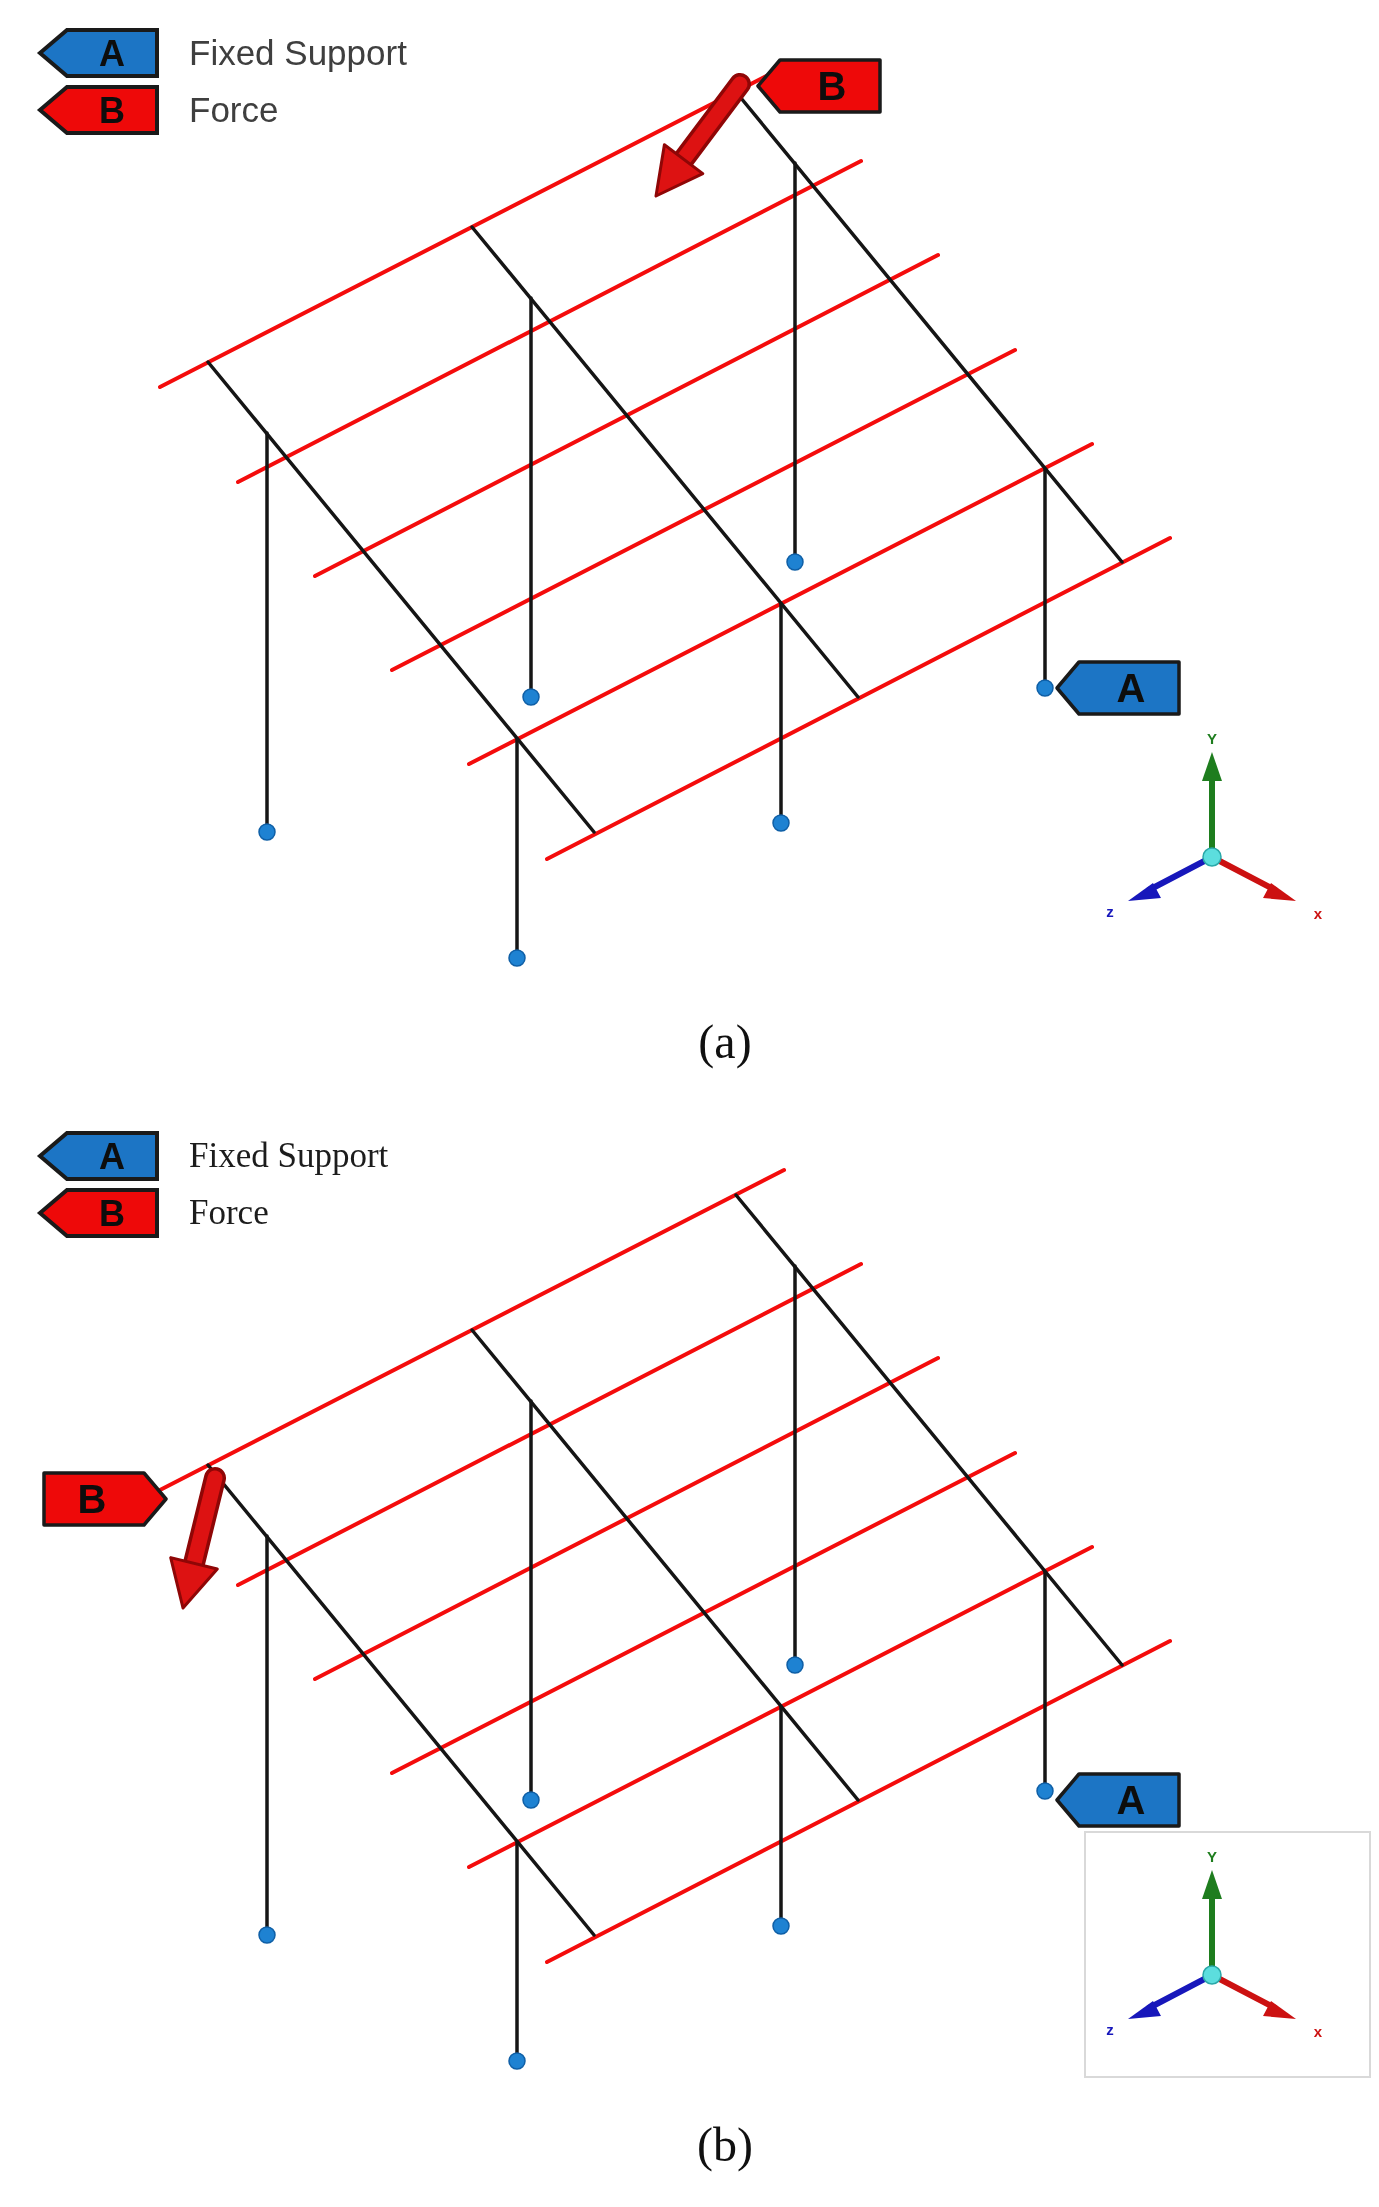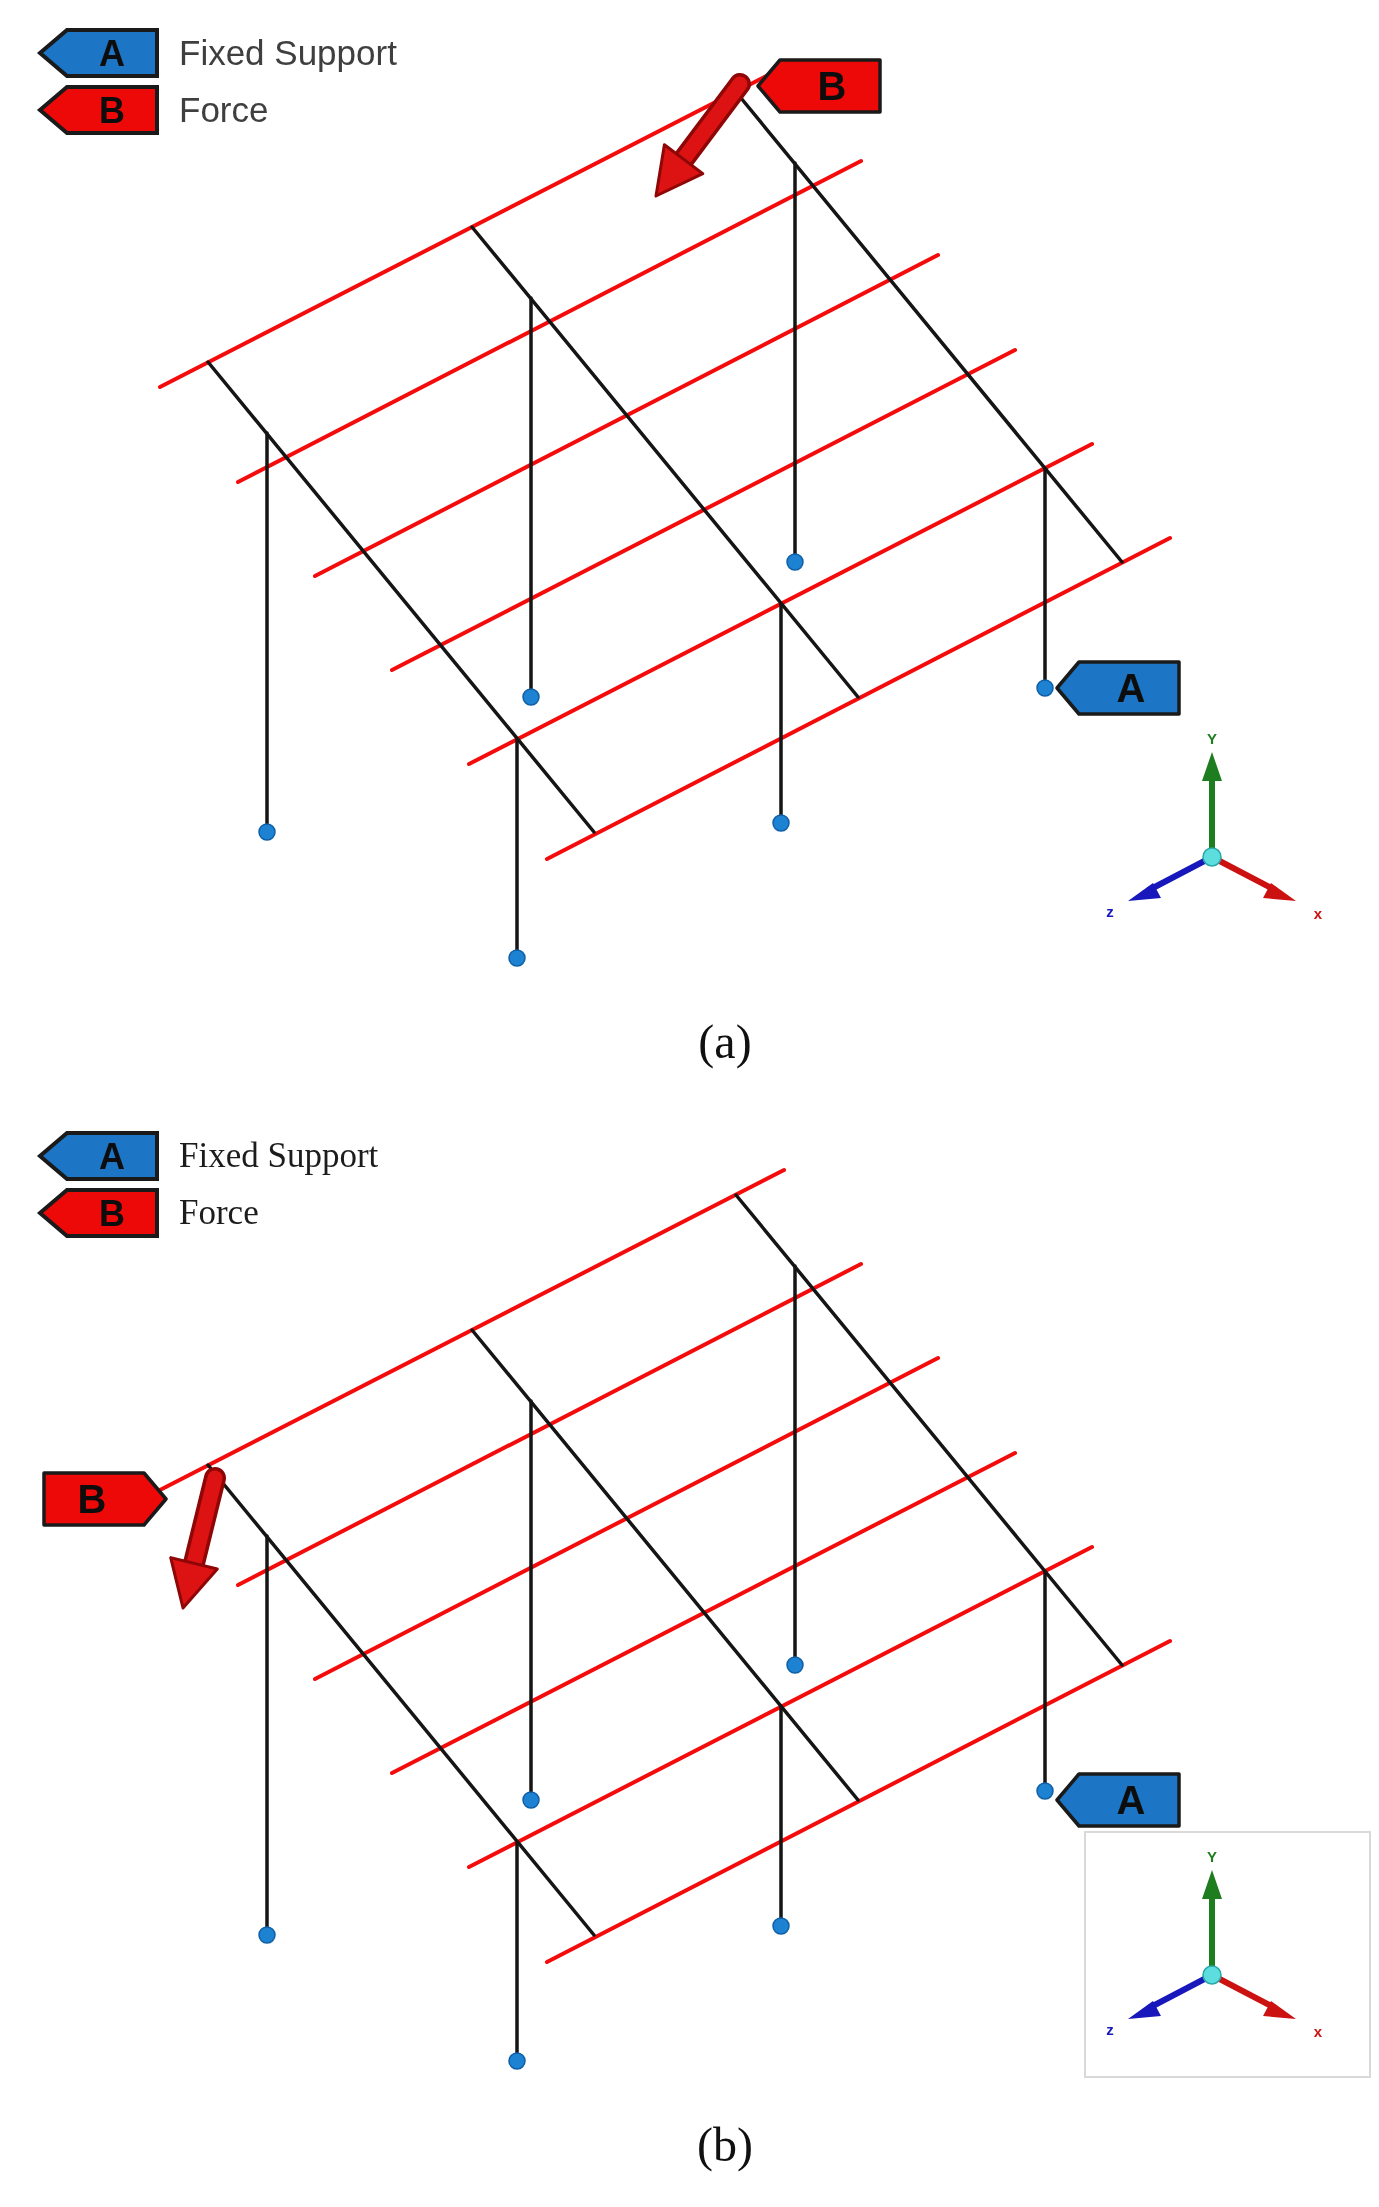--- a/index.html
+++ b/index.html
@@ -9,21 +9,21 @@
   #fig-a{top:0;height:1103px;}
   #fig-b{top:1103px;height:1104px;}
   .fig-svg{position:absolute;left:0;top:0;}
   .legend{position:absolute;left:36px;top:26px;}
   .lrow{display:flex;align-items:center;height:54px;margin-bottom:3px;}
   .ltag{flex:0 0 auto;}
   .ltag path{stroke:#1a1a1a;stroke-width:4;}
   .ltag text{font-family:"Liberation Sans",sans-serif;font-weight:bold;font-size:36px;fill:#0d0d0d;text-anchor:middle;}
   .tag-fill-blue{fill:var(--tag_blue);}
   .tag-fill-red{fill:var(--tag_red);}
-  .llabel{margin-left:17px;font-size:35px;}
+  .llabel{margin-left:27px;font-size:35px;}
   .legend-sans .llabel{color:#3f3f3f;font-family:"Liberation Sans",sans-serif;}
   .legend-serif .llabel{color:#1c1c1c;font-family:"Liberation Serif",serif;}
   .caption{position:absolute;top:1014px;left:71px;width:1308px;text-align:center;
            font-family:"Liberation Serif",serif;font-size:48px;color:#101010;}
 </style>
 </head>
 <body>
 
 <div class="page">
 

